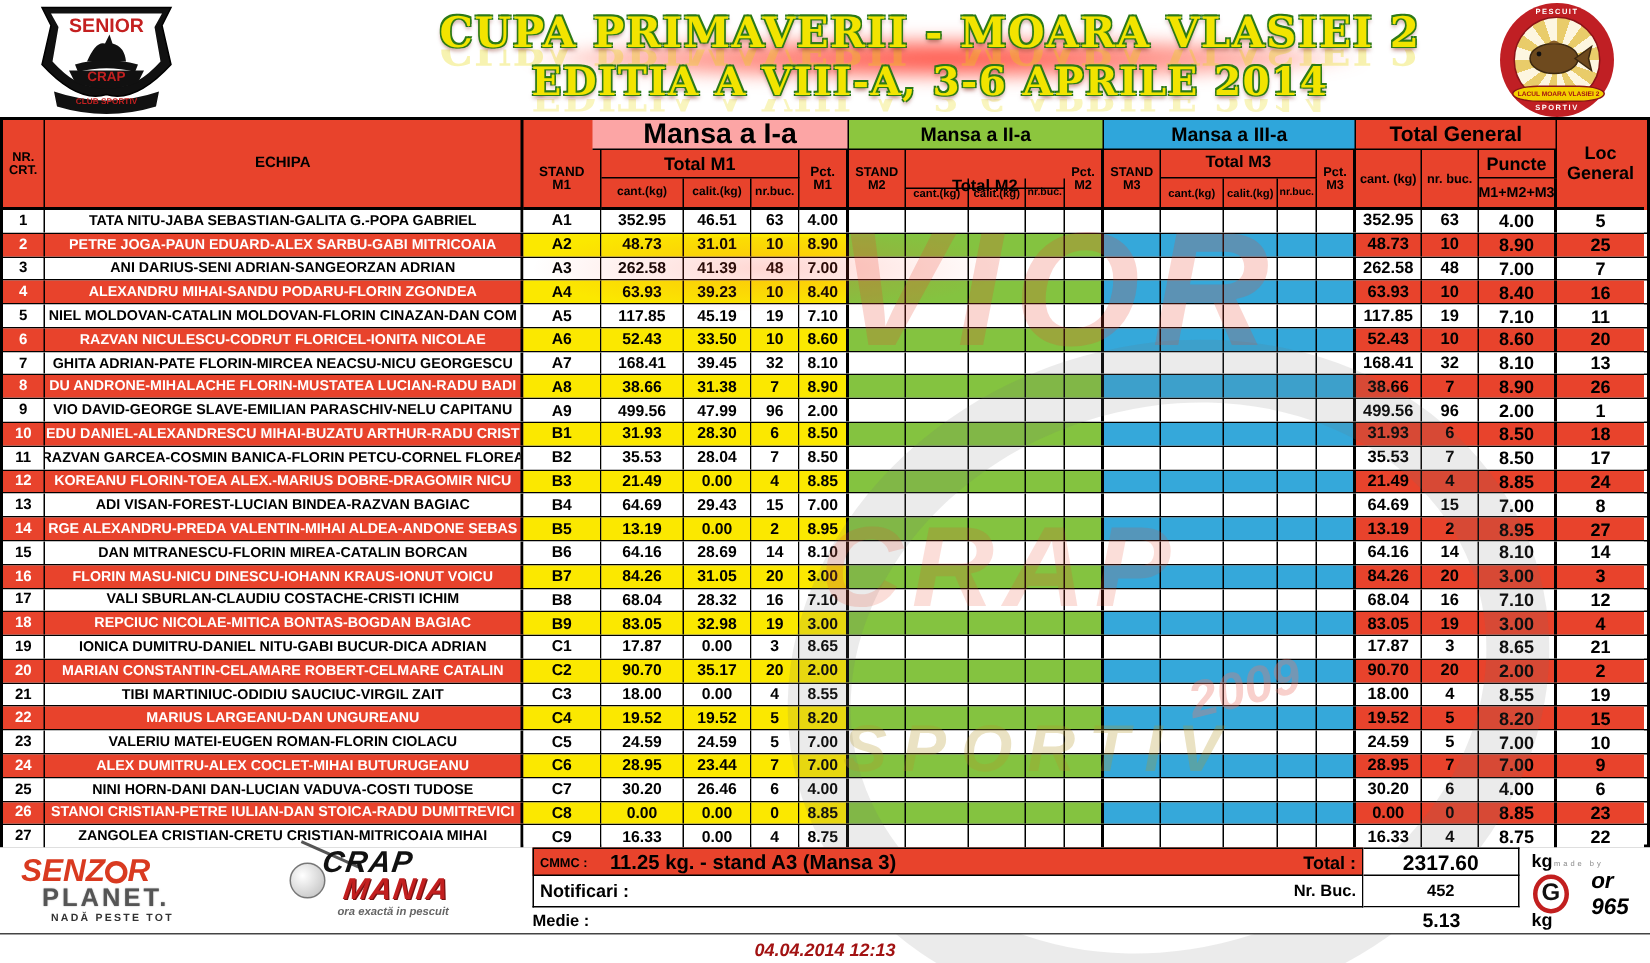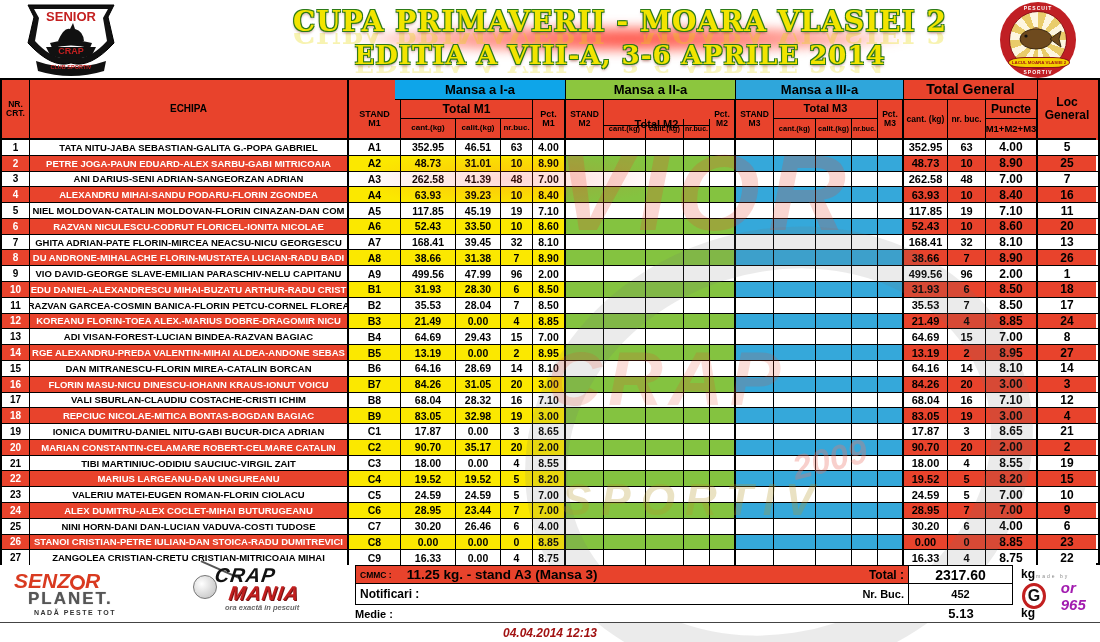--- a/index.html
+++ b/index.html
@@ -136,21 +136,21 @@
       <div class="band">LACUL MOARA VLASIEI 2</div>
     </div>
   </div>
 
   <div id="tablewrap">
     <div id="thead">
       <div class="hc hb2" style="grid-column:1;grid-row:1/4;font-size:8.5px;white-space:pre-line;">NR.
 CRT.</div>
       <div class="hc bR2 hb2" style="grid-column:2;grid-row:1/4;font-size:10px;">ECHIPA</div>
 
-      <div class="hc" style="grid-column:3/8;grid-row:1;background:#0ea5e9;font-size:13px;margin-left:46px;">Mansa a I-a</div>
+      <div class="hc" style="grid-column:3/8;grid-row:1;background:#fca5a5;font-size:19px;margin-left:46px;">Mansa a I-a</div>
       <div class="hc hb2" style="grid-column:3;grid-row:2/4;font-size:9px;white-space:pre-line;">STAND
 M1</div>
       <div class="hc" style="grid-column:4/7;grid-row:2;font-size:12px;">Total M1</div>
       <div class="hc hb2" style="grid-column:4;grid-row:3;font-size:8px;">cant.(kg)</div>
       <div class="hc hb2" style="grid-column:5;grid-row:3;font-size:8px;">calit.(kg)</div>
       <div class="hc hb2" style="grid-column:6;grid-row:3;font-size:8px;">nr.buc.</div>
       <div class="hc bR2 hb2" style="grid-column:7;grid-row:2/4;font-size:9px;white-space:pre-line;">Pct.
 M1</div>
 
       <div class="hc" style="grid-column:8/13;grid-row:1;background:#8cc63e;font-size:13px;">Mansa a II-a</div>
@@ -984,21 +984,21 @@
       <div class="vcell" id="vbuc">452</div>
       <div class="vcell" id="vmedie">5.13</div>
       <span class="kgl" style="top:2px;">kg</span>
       <span class="kgl" style="top:41px;">kg</span>
     </div>
 
     <div id="gor">
       <div style="font-size:5px;color:#888;letter-spacing:2px;margin-left:14px;">made by</div>
       <div style="display:flex;align-items:center;">
         <span style="width:26px;height:26px;border:3px solid #c21f1f;border-radius:50%;display:flex;align-items:center;justify-content:center;font-weight:bold;font-size:16px;color:#111;box-sizing:border-box;">G</span>
-        <span style="font-weight:bold;font-style:italic;font-size:15px;color:#a21caf;margin-left:15px;">or 965</span>
+        <span style="font-weight:bold;font-style:italic;font-size:15px;color:#000000;margin-left:15px;">or 965</span>
       </div>
     </div>
   </div>
 
   <div id="datebar">
     <span id="datetext">04.04.2014 12:13</span>
   </div>
 
 </div>
 

